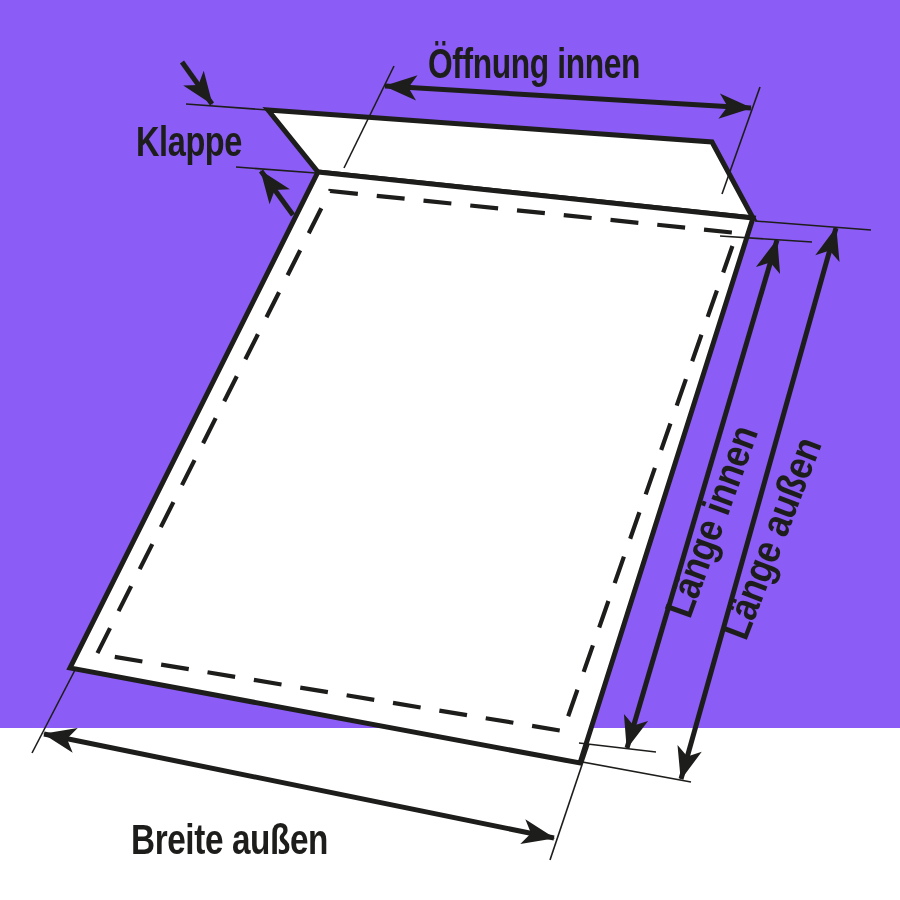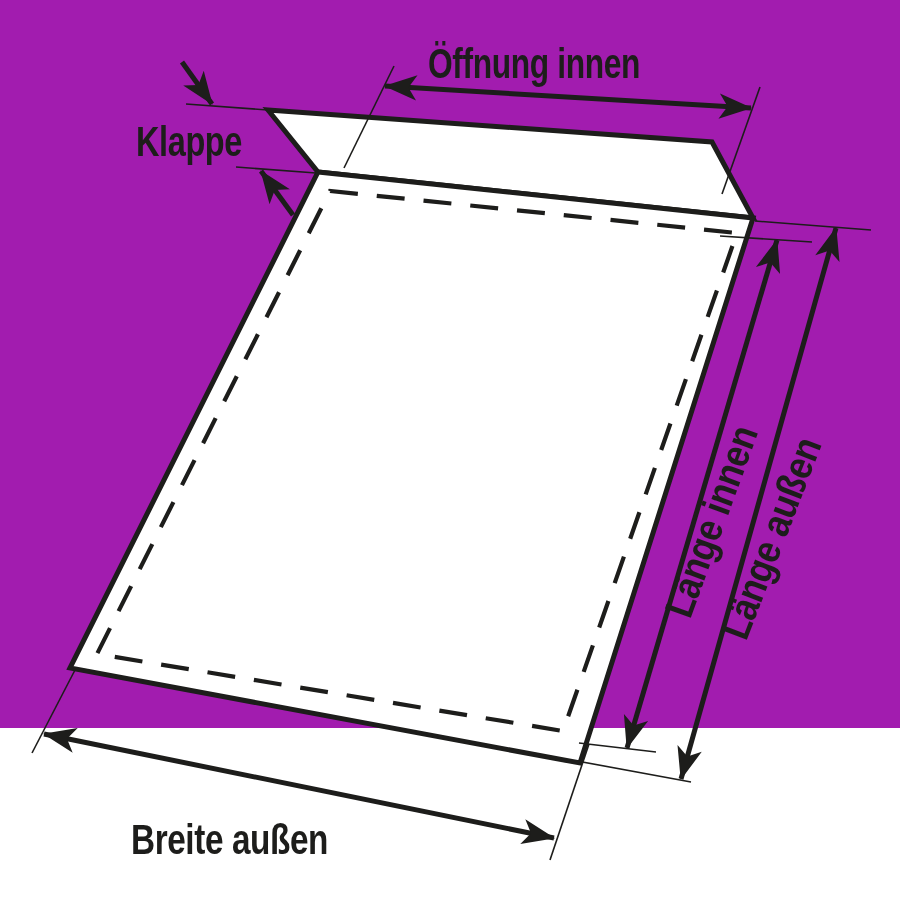--- a/index.html
+++ b/index.html
@@ -7,21 +7,21 @@
     padding: 0;
     background: #ffffff;
     width: 900px;
     height: 900px;
     overflow: hidden;
   }
   .stage {
     position: relative;
     width: 900px;
     height: 728px;
-    background: #a21caf;
+    background: #8b5cf6;
   }
   svg { display: block; }
   .shape {
     fill: #ffffff;
     stroke-width: 5;
     stroke-linejoin: miter;
   }
   .dashed {
     fill: none;
     stroke-width: 4.2;

